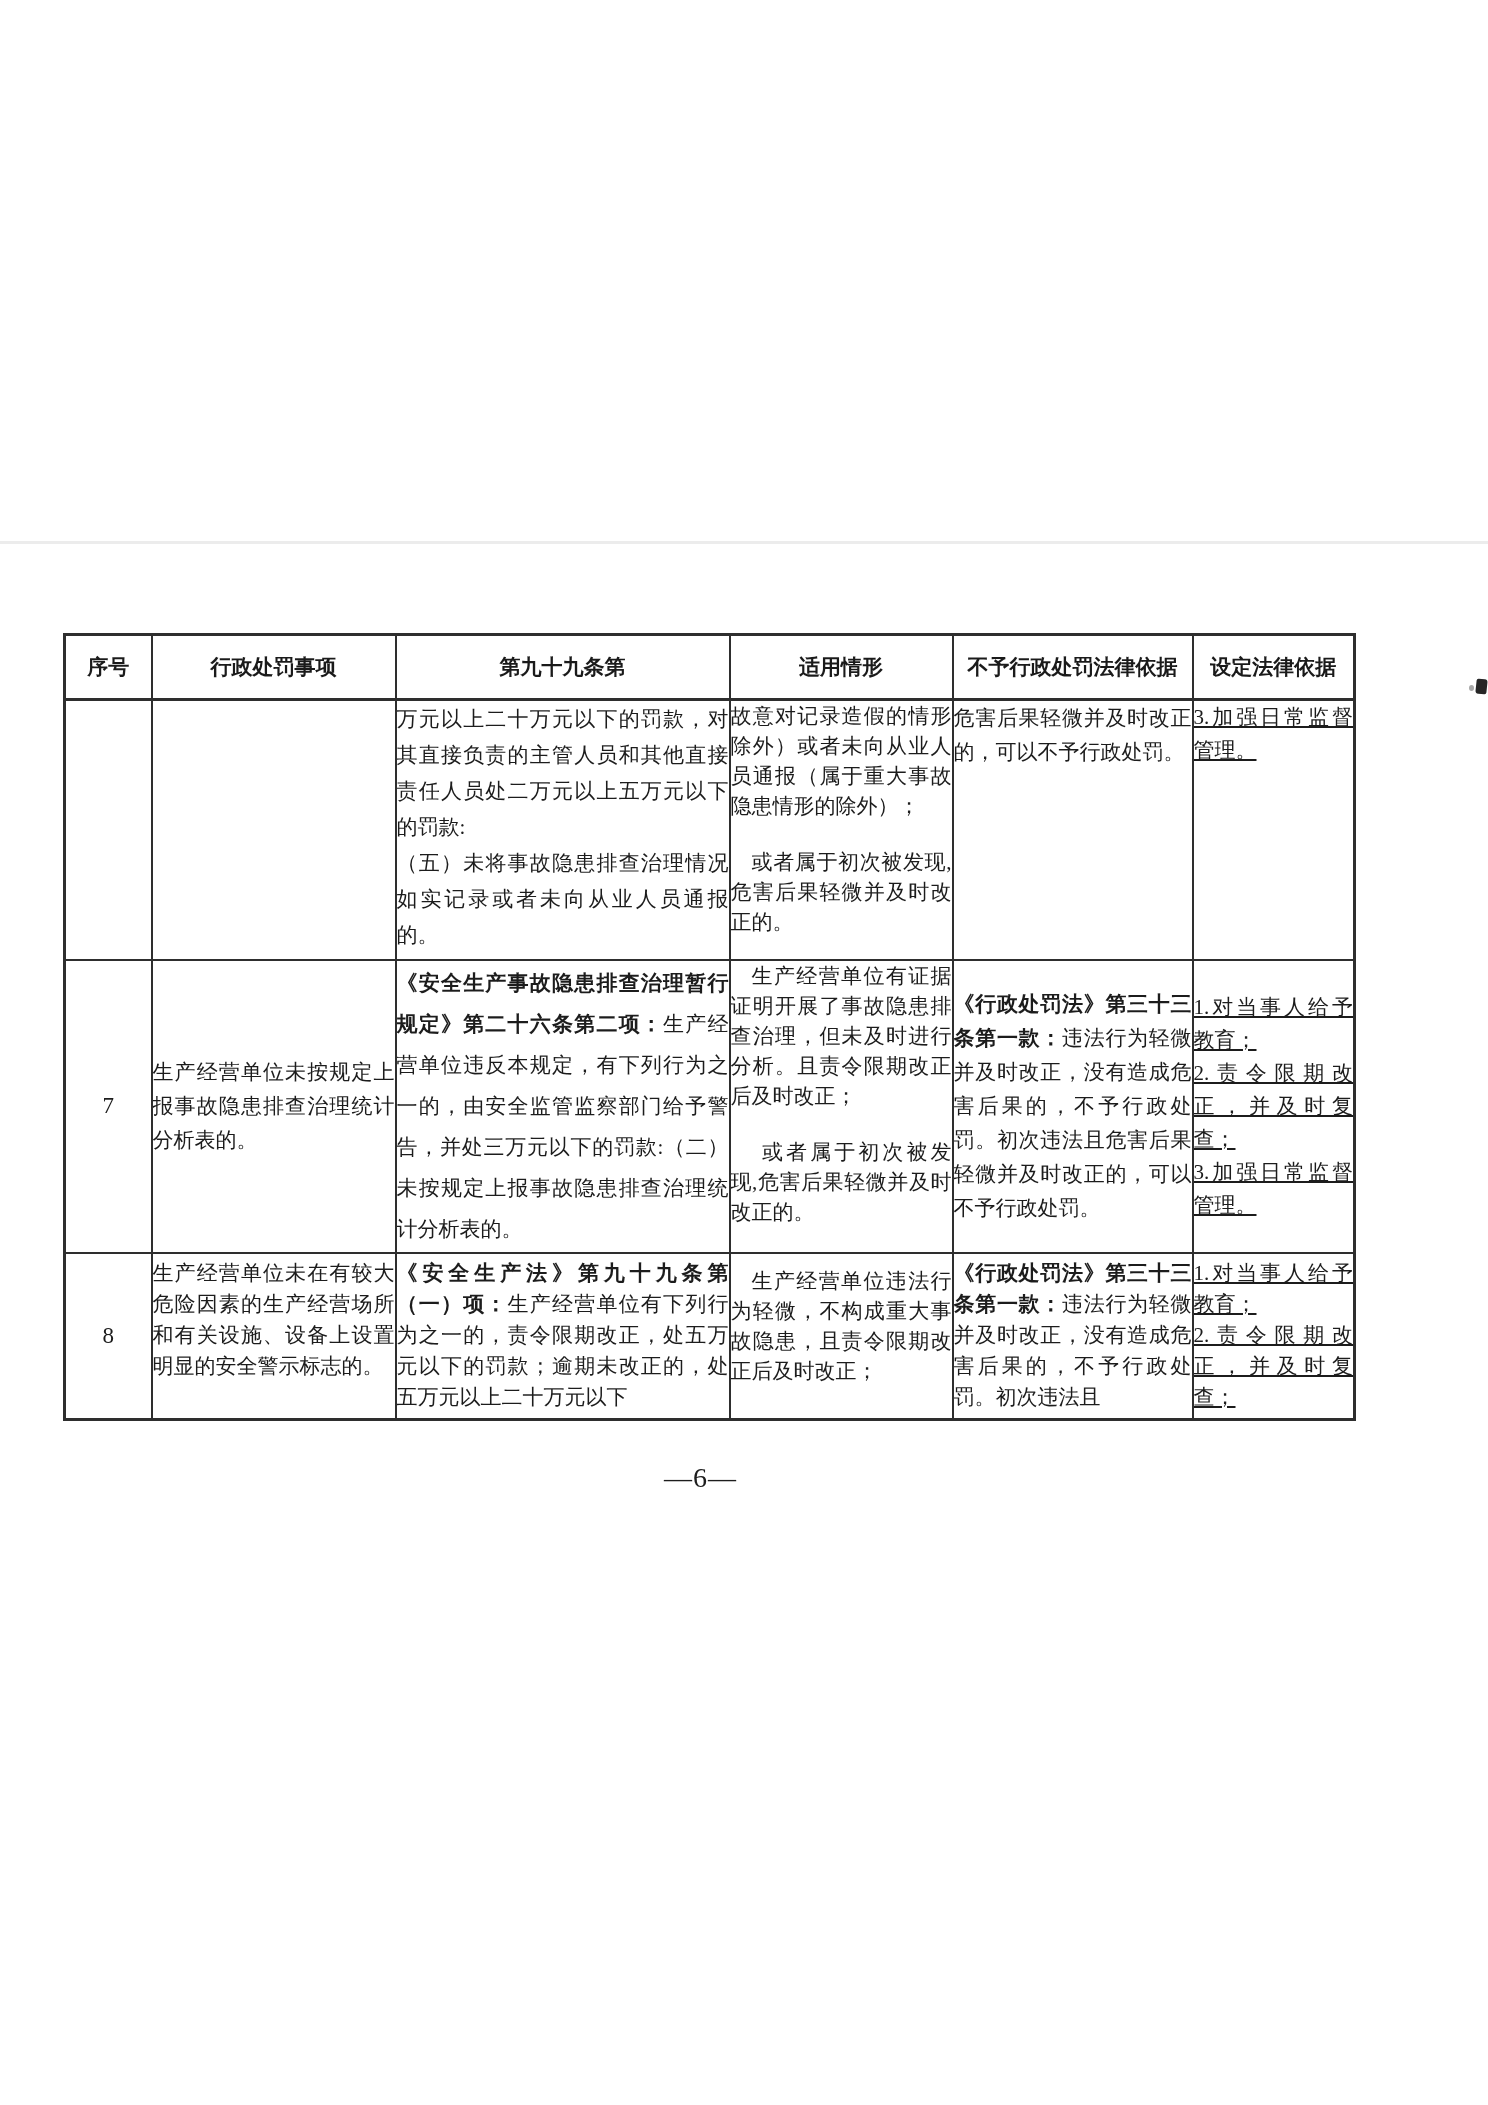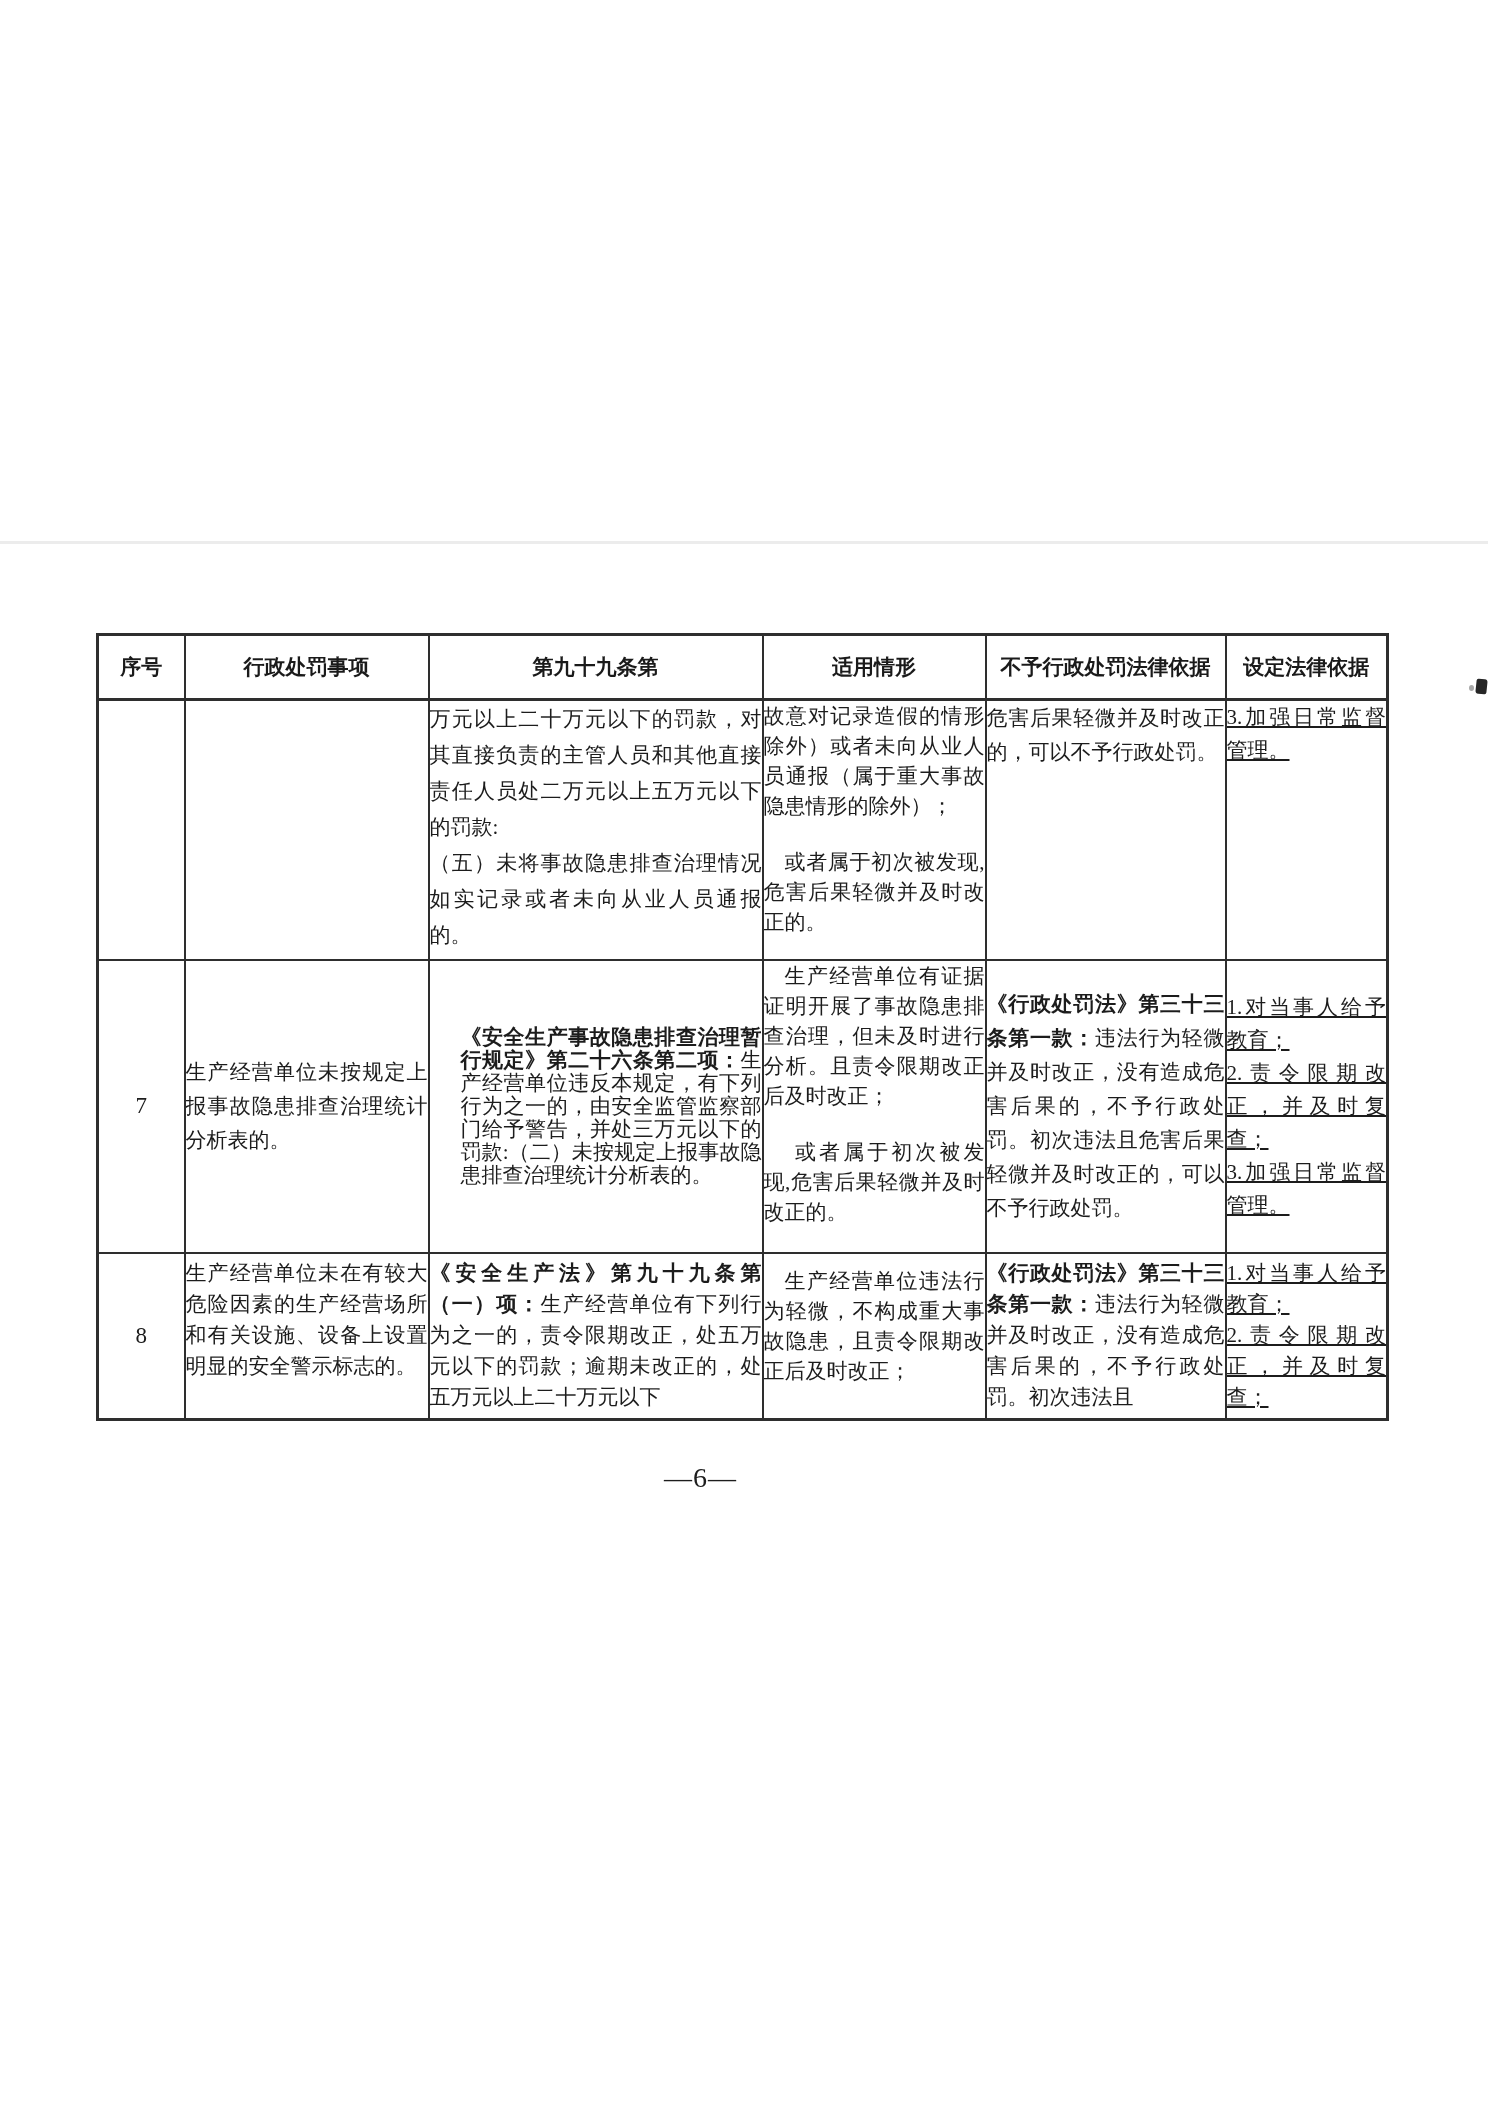--- a/index.html
+++ b/index.html
@@ -24,21 +24,21 @@
   .ink-mark {
     position: absolute; left: 1476px; top: 679px; width: 11px; height: 15px;
     background: #262626; border-radius: 2px 3px 2px 3px;
     transform: rotate(6deg);
   }
   .ink-tail {
     position: absolute; left: 1469px; top: 685px; width: 5px; height: 6px;
     background: #a8a8a8; border-radius: 50%;
   }
 
-  .table-wrap { position: absolute; left: 96px; top: 633px; }
+  .table-wrap { position: absolute; left: 63px; top: 633px; }
   table.penalty {
     border-collapse: collapse; table-layout: fixed;
     width: 1290px;
     border: 3px solid #2e2e2e;
   }
   table.penalty th, table.penalty td {
     border: 2px solid #2e2e2e;
     padding: 0;
     box-sizing: border-box;
     overflow: hidden;
@@ -55,21 +55,21 @@
   .v-top { vertical-align: top; }
   .v-mid { vertical-align: middle; }
 
   td.seq { text-align: center; font-size: 23px; }
   td.item { font-size: 21px; line-height: 34px; padding: 6px 11px; text-align: justify; text-align-last: left; }
   td.legal { font-size: 21px; line-height: 36px; padding: 5px 12px; text-align: justify; text-align-last: left; }
   td.situation { font-size: 21px; line-height: 30px; padding: 4px 9px; text-align: justify; text-align-last: left; }
   td.nopen { font-size: 21px; line-height: 34px; padding: 6px 10px; text-align: justify; text-align-last: left; }
   td.measures { font-size: 21px; line-height: 33px; padding: 6px 9px; text-align: justify; text-align-last: left; text-decoration: underline; }
 
-  tr.r-7 td.legal { line-height: 23px; padding-left: 31px; }
+  tr.r-7 td.legal { line-height: 41px; }
   tr.r-8 td.item, tr.r-8 td.legal, tr.r-8 td.nopen, tr.r-8 td.measures { line-height: 31px; padding-top: 4px; }
   tr.r-8 td.situation { line-height: 30px; padding-top: 12px; }
 
   td p { margin: 0; }
   .ind-1 { text-indent: 1em; }
   .ind-15 { text-indent: 1.5em; }
   .gap-top { margin-top: 26px !important; }
   b.lead { font-weight: bold; }
 
   .page-number {

